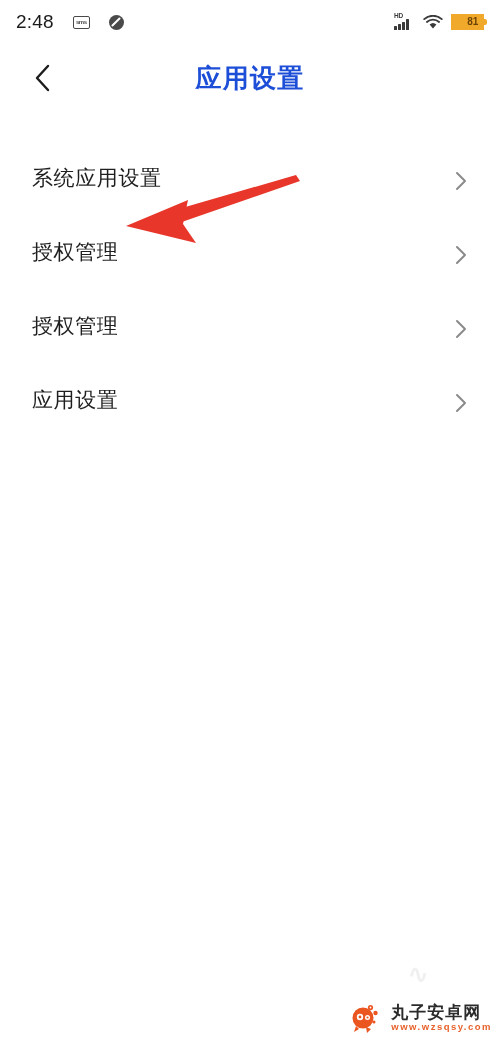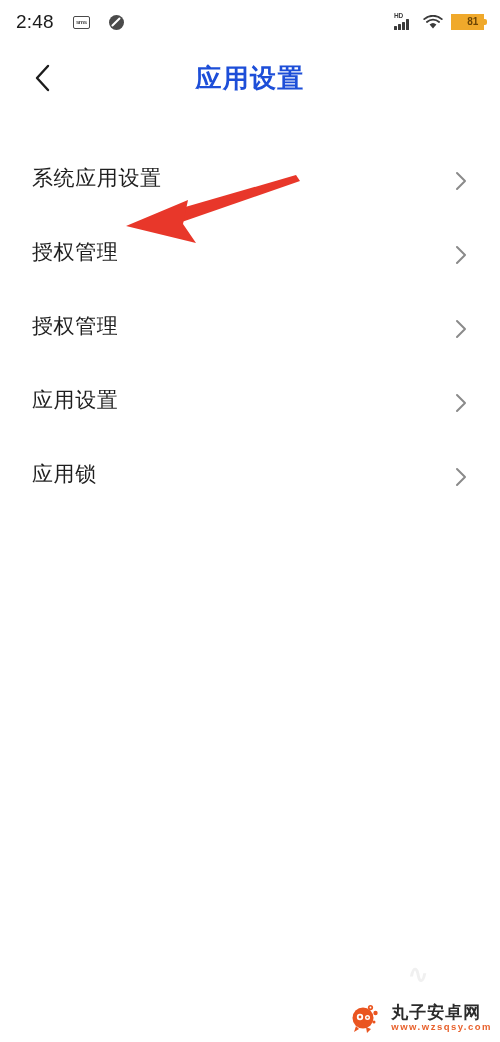--- a/index.html
+++ b/index.html
@@ -178,28 +178,20 @@
 
     <div class="row">
       <span class="row-label">应用设置</span>
       <span class="row-chevron">
         <svg width="12" height="20" viewBox="0 0 12 20">
           <path d="M2 2 L10 10 L2 18" stroke="#8a8a8a" stroke-width="2" fill="none" stroke-linecap="round" stroke-linejoin="round"></path>
         </svg>
       </span>
     </div>
 
-    <div class="row">
-      <span class="row-label">应用锁</span>
-      <span class="row-chevron">
-        <svg width="12" height="20" viewBox="0 0 12 20">
-          <path d="M2 2 L10 10 L2 18" stroke="#8a8a8a" stroke-width="2" fill="none" stroke-linecap="round" stroke-linejoin="round"></path>
-        </svg>
-      </span>
-    </div>
 
   </div>
 
   <svg id="annot-arrow" viewBox="0 0 500 1042">
     <path d="M296 175 L168 212 L176 224 L300 181 Z" fill="#E8372A"></path>
     <path d="M126 226 L188 200 L183 224 L196 243 Z" fill="#E8372A"></path>
   </svg>
 
   <div id="wm-ghost">∿</div>
 

